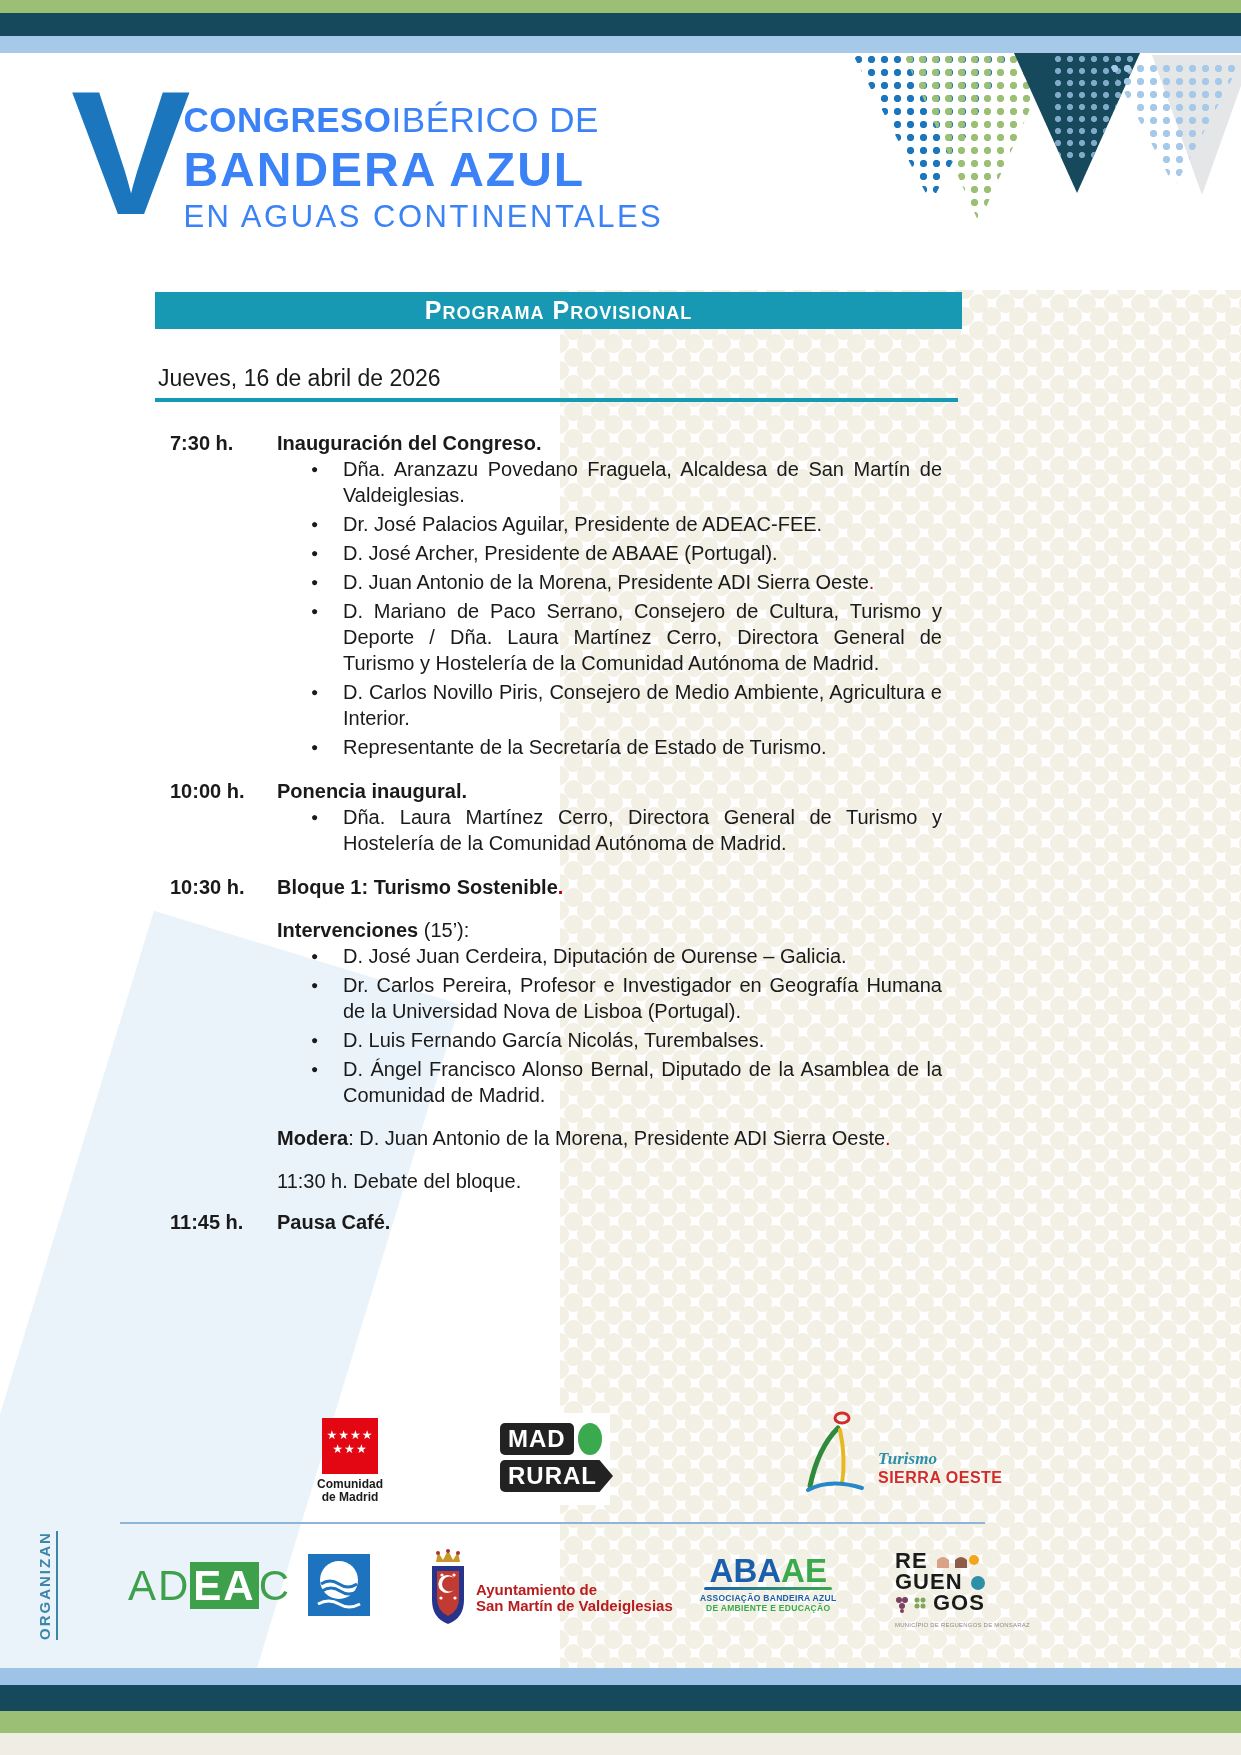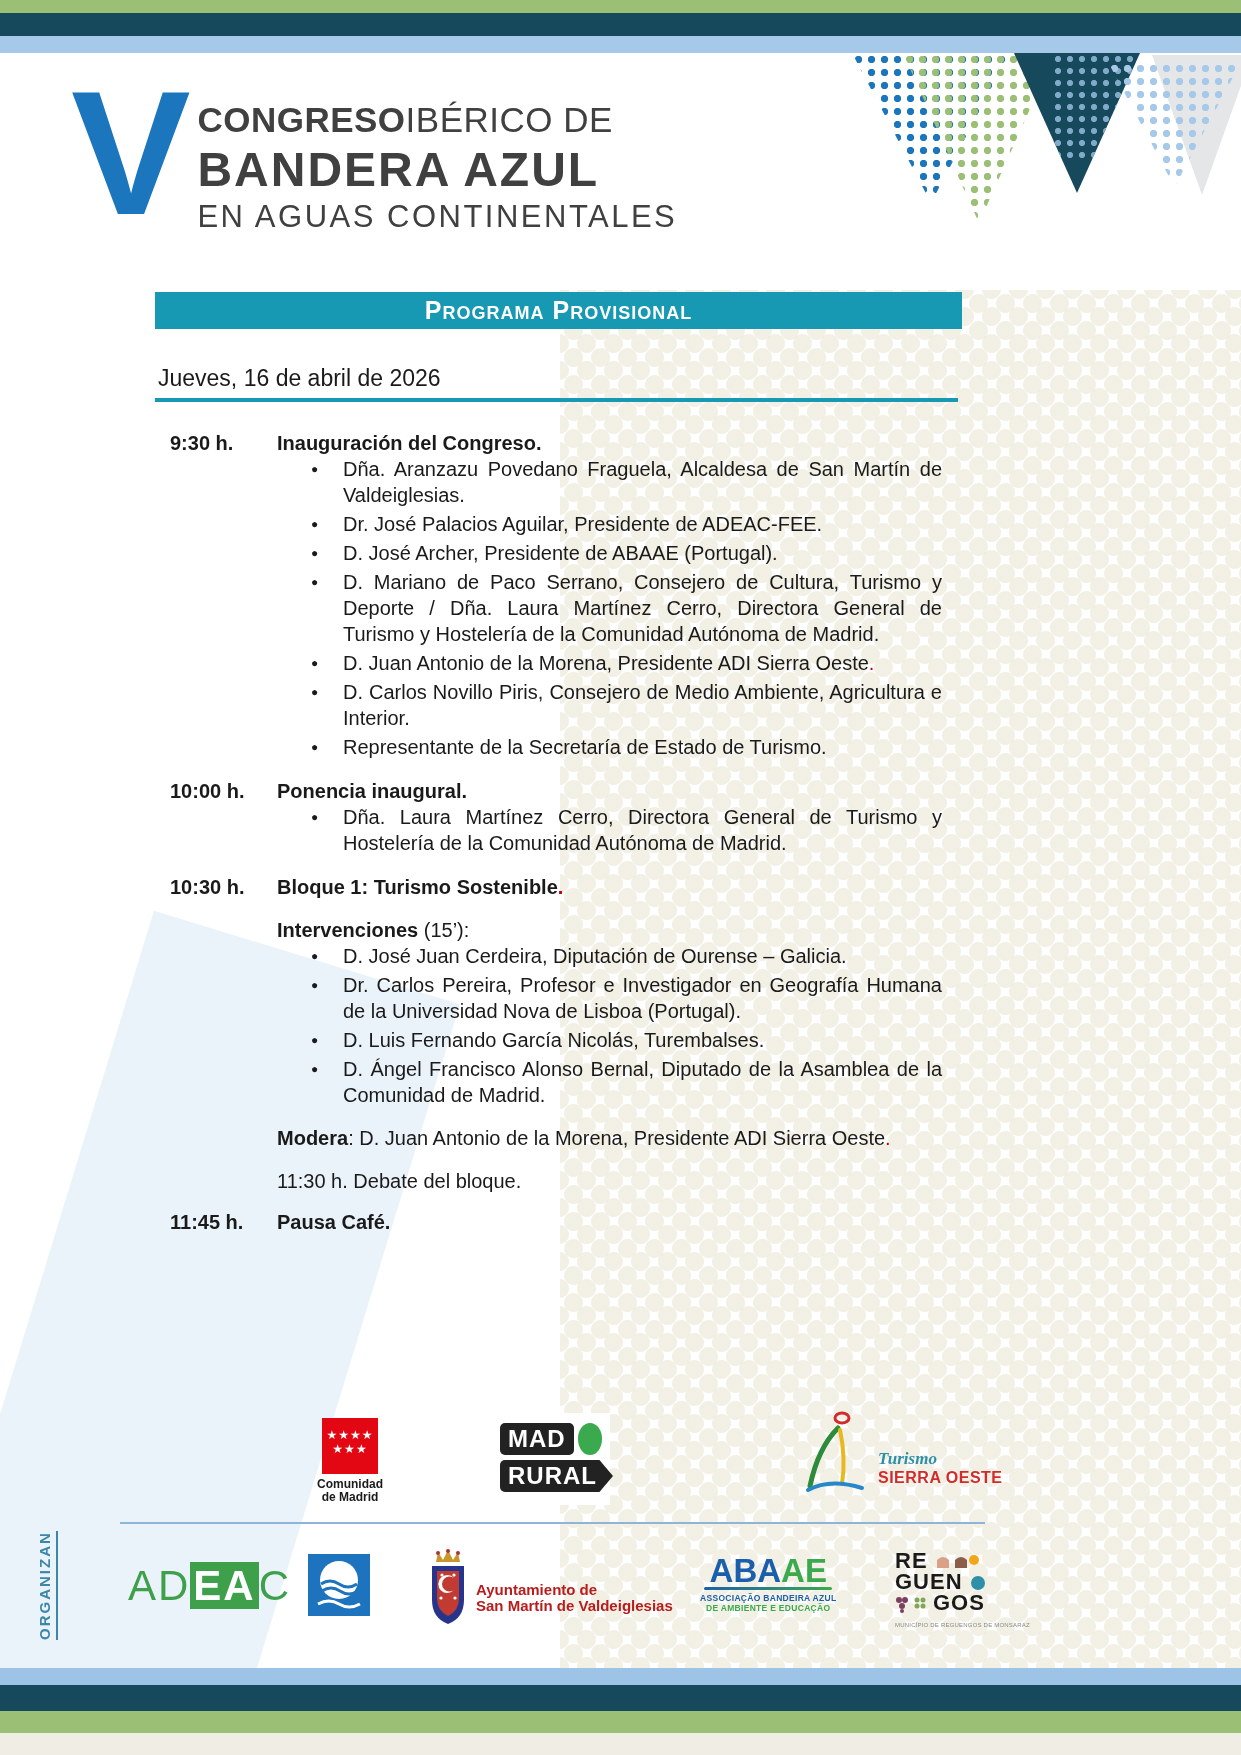--- a/index.html
+++ b/index.html
@@ -21,21 +21,21 @@
   .bar-top-green { top:0; height:13px; background:#9ABF75; }
   .bar-top-dark { top:13px; height:23px; background:#17495D; }
   .bar-top-blue { top:36px; height:17px; background:#A6C9E9; }
   .bar-bot-blue { top:1668px; height:17px; background:#9DC3E6; }
   .bar-bot-dark { top:1685px; height:26px; background:#17495D; }
   .bar-bot-green { top:1711px; height:22px; background:#9ABF75; }
 
   
   .header-logo { position:absolute; left:72px; top:78px; display:flex; align-items:flex-start; z-index:2; }
   .v-numeral { font-size:176px; font-weight:700; color:#1B76BE; line-height:150px; letter-spacing:-6px; transform:scaleX(1.02); }
-  .title-block { margin-left:14px; margin-top:22px; color:#404040; }
+  .title-block { margin-top:22px; color:#3b82f6; }
   .title-line1 { font-size:35px; letter-spacing:0.5px; white-space:nowrap; }
   .title-line1 .b { font-weight:700; }
   .title-line1 .l { font-weight:300; }
   .title-line2 { font-size:48px; font-weight:700; letter-spacing:2px; margin-top:2px; white-space:nowrap; }
   .title-line3 { font-size:31px; font-weight:300; letter-spacing:2.5px; margin-top:2px; white-space:nowrap; }
 
   
   .tri { position:absolute; z-index:2; clip-path:polygon(0 0, 100% 0, 50% 100%); }
   .dots-blue { background-image:radial-gradient(circle, #1B76BE 3.4px, transparent 3.9px); background-size:13px 13px; }
   .dots-green { background-image:radial-gradient(circle, #9ABF75 3.4px, transparent 3.9px); background-size:13px 13px; }
@@ -139,29 +139,29 @@
 
   <div class="banner">Programa Provisional</div>
 
   <div class="date-heading">Jueves, 16 de abril de 2026</div>
   <div class="date-rule"></div>
 
   <div class="schedule">
 
 
     <div class="row">
-      <div class="time">9:30 h.</div>
+      <div class="time">7:30 h.</div>
       <div class="content">
         <span class="row-title">Inauguración del Congreso.</span>
         <ul class="bullets">
           <li><span>Dña. Aranzazu Povedano Fraguela, Alcaldesa de San Martín de Valdeiglesias.</span><span class="red"></span></li>
           <li><span>Dr. José Palacios Aguilar, Presidente de ADEAC-FEE.</span><span class="red"></span></li>
           <li><span>D. José Archer, Presidente de ABAAE (Portugal).</span><span class="red"></span></li>
+          <li><span>D. Juan Antonio de la Morena, Presidente ADI Sierra Oeste</span><span class="red">.</span></li>
           <li><span>D. Mariano de Paco Serrano, Consejero de Cultura, Turismo y Deporte / Dña. Laura Martínez Cerro, Directora General de Turismo y Hostelería de la Comunidad Autónoma de Madrid.</span><span class="red"></span></li>
-          <li><span>D. Juan Antonio de la Morena, Presidente ADI Sierra Oeste</span><span class="red">.</span></li>
           <li><span>D. Carlos Novillo Piris, Consejero de Medio Ambiente, Agricultura e Interior.</span><span class="red"></span></li>
           <li><span>Representante de la Secretaría de Estado de Turismo.</span><span class="red"></span></li>
         </ul>
       </div>
     </div>
 
     <div class="row">
       <div class="time">10:00 h.</div>
       <div class="content">
         <span class="row-title">Ponencia inaugural.</span>

